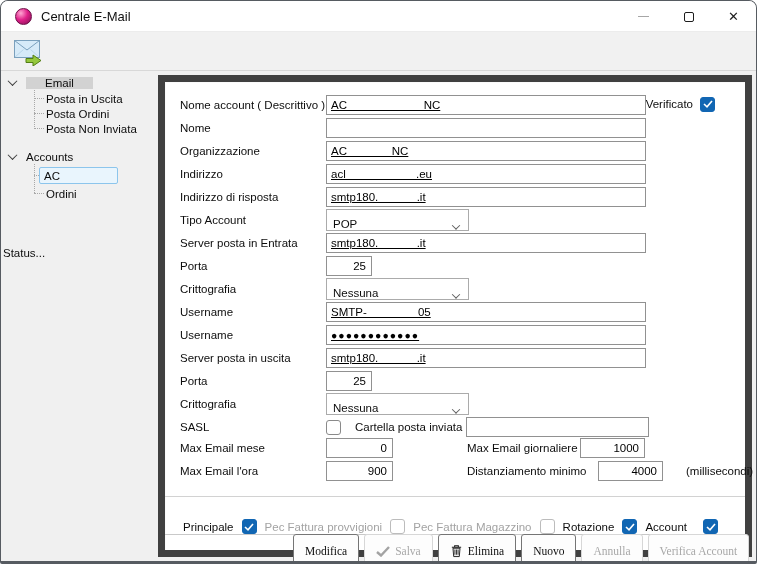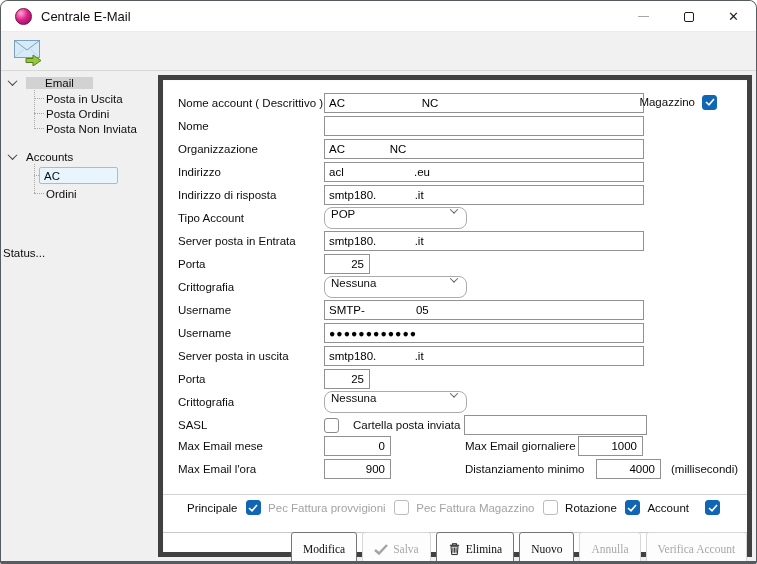--- a/index.html
+++ b/index.html
@@ -41,48 +41,48 @@
   .tlabel.hl { background:#d2d2d2; padding:0 19px; }
   .stub { width:10px; border-top:1px dotted #a8a8a8; margin-right:2px; flex:none; }
   .stub.short { width:5px; margin-right:0; }
   .vline { position:absolute; width:0; border-left:1px dotted #a8a8a8; }
   .selbox { height:17px; width:79px; border:1px solid #8cc5ec; background:#e9f5fd; border-radius:2px;
     display:flex; align-items:center; padding-left:4px; }
   .status-label { position:absolute; left:2px; top:176px; font-size:11.5px; color:#0d0d0d; }
 
   
   .mainpanel { position:absolute; left:157px; top:4px; width:594px; height:482px; background:#ffffff;
-    border:5px solid #404040; box-shadow:inset 1px 1px 0 #fafafa; font-size:11.5px; color:#0d0d0d; }
+    border:7px solid #404040; box-shadow:inset 1px 1px 0 #fafafa; font-size:11.5px; color:#0d0d0d; }
   .frow { position:absolute; left:15px; right:10px; height:22px; display:flex; align-items:center; }
   .flabel { width:146px; flex:none; white-space:nowrap; }
   .tin { height:20px; border:1px solid #919191; background:#fff; font-family:"Liberation Sans",sans-serif;
     font-size:11.5px; color:#000; padding:0 4px; white-space:pre; }
-  .w-full { width:320px; }
+  .w-full { width:320px;text-decoration:underline; }
   .num46 { width:46px; text-align:right; padding-right:5px; }
   .num66 { width:67px; text-align:right; padding-right:5px; }
   .pw { letter-spacing:1px; font-size:10.5px; }
-  .dd { width:143px; height:22px; border:1px solid #ababab; border-radius:8px; background:#fff;
-    display:flex; align-items:flex-start; justify-content:space-between; padding:0 9px 0 6px; }
+  .dd { width:143px; height:22px; border:1px solid #ababab; border-radius:0; background:#fff;
+    display:flex; align-items:flex-end; justify-content:space-between; padding:0 9px 0 6px; }
   .dd-chev { width:6px; height:6px; border-right:1.2px solid #5f5f5f; border-bottom:1.2px solid #5f5f5f;
     transform:rotate(45deg) translate(-1px,-1px); }
   .rlabel { width:108px; text-align:right; margin-left:74px; white-space:nowrap; flex:none; }
-  .suffix { margin-left:10px; white-space:nowrap; }
+  .suffix { margin-left:23px; white-space:nowrap; }
   .verif { position:absolute; top:12px; right:30px; height:20px; display:flex; align-items:center; gap:7px; }
 
   
   .cb { width:15px; height:15px; border:1px solid #8a8a8a; border-radius:3px; background:#fff;
     display:inline-flex; align-items:center; justify-content:center; flex:none; }
   .cb svg { display:none; }
   .cb.checked { background:#1166b3; border-color:#1166b3; }
   .cb.checked svg { display:block; }
   .cb.light { border-color:#bcbcbc; }
   .dim { color:#a3a3a3; }
 
   .sep { position:absolute; left:0; right:0; height:0; border-top:1px solid #d2d2d2; }
-  .cbrow { position:absolute; left:8px; right:0; top:420px; height:32px; display:flex; align-items:flex-start;
+  .cbrow { position:absolute; left:2px; right:0; top:420px; height:32px; display:flex; align-items:flex-end;
     justify-content:space-between; padding:0 27px 0 16px; }
   .cbgroup { display:flex; align-items:center; gap:8px; white-space:nowrap; }
   .cbgroup.wide { gap:16px; }
 
   
   .btnrow { position:absolute; left:0; right:0; top:457px; height:24px; display:flex; align-items:center;
     padding:0 14px 0 128px; }
   .btn { height:24px; padding:16px 11px; margin-right:5px; background:#fdfdfd; border:1px solid #757575;
     border-radius:3px; font-family:Liberation Serif, serif; font-size:11.5px; color:#0d0d0d;
     display:inline-flex; align-items:center; gap:5px; white-space:nowrap; }
@@ -159,21 +159,21 @@
       <div class="status-label">Status...</div>
     </div>
 
     <div class="mainpanel">
 
       <div class="frow" style="top:12px">
         <span class="flabel">Nome account ( Descrittivo )</span>
         <input class="tin w-full" value="AC                        NC" style="">
       </div>
       <div class="verif">
-        <span>Magazzino</span>
+        <span>Verificato</span>
         <span class="cb checked">
           <svg width="10" height="8" viewBox="0 0 10 8">
               <polyline points="1,4 4,6.8 9,1" fill="none" stroke="#fff" stroke-width="1.6"></polyline>
             </svg>
         </span>
       </div>
 
       <div class="frow" style="top:35px">
         <span class="flabel">Nome</span>
         <input class="tin w-full" value="" style="">

